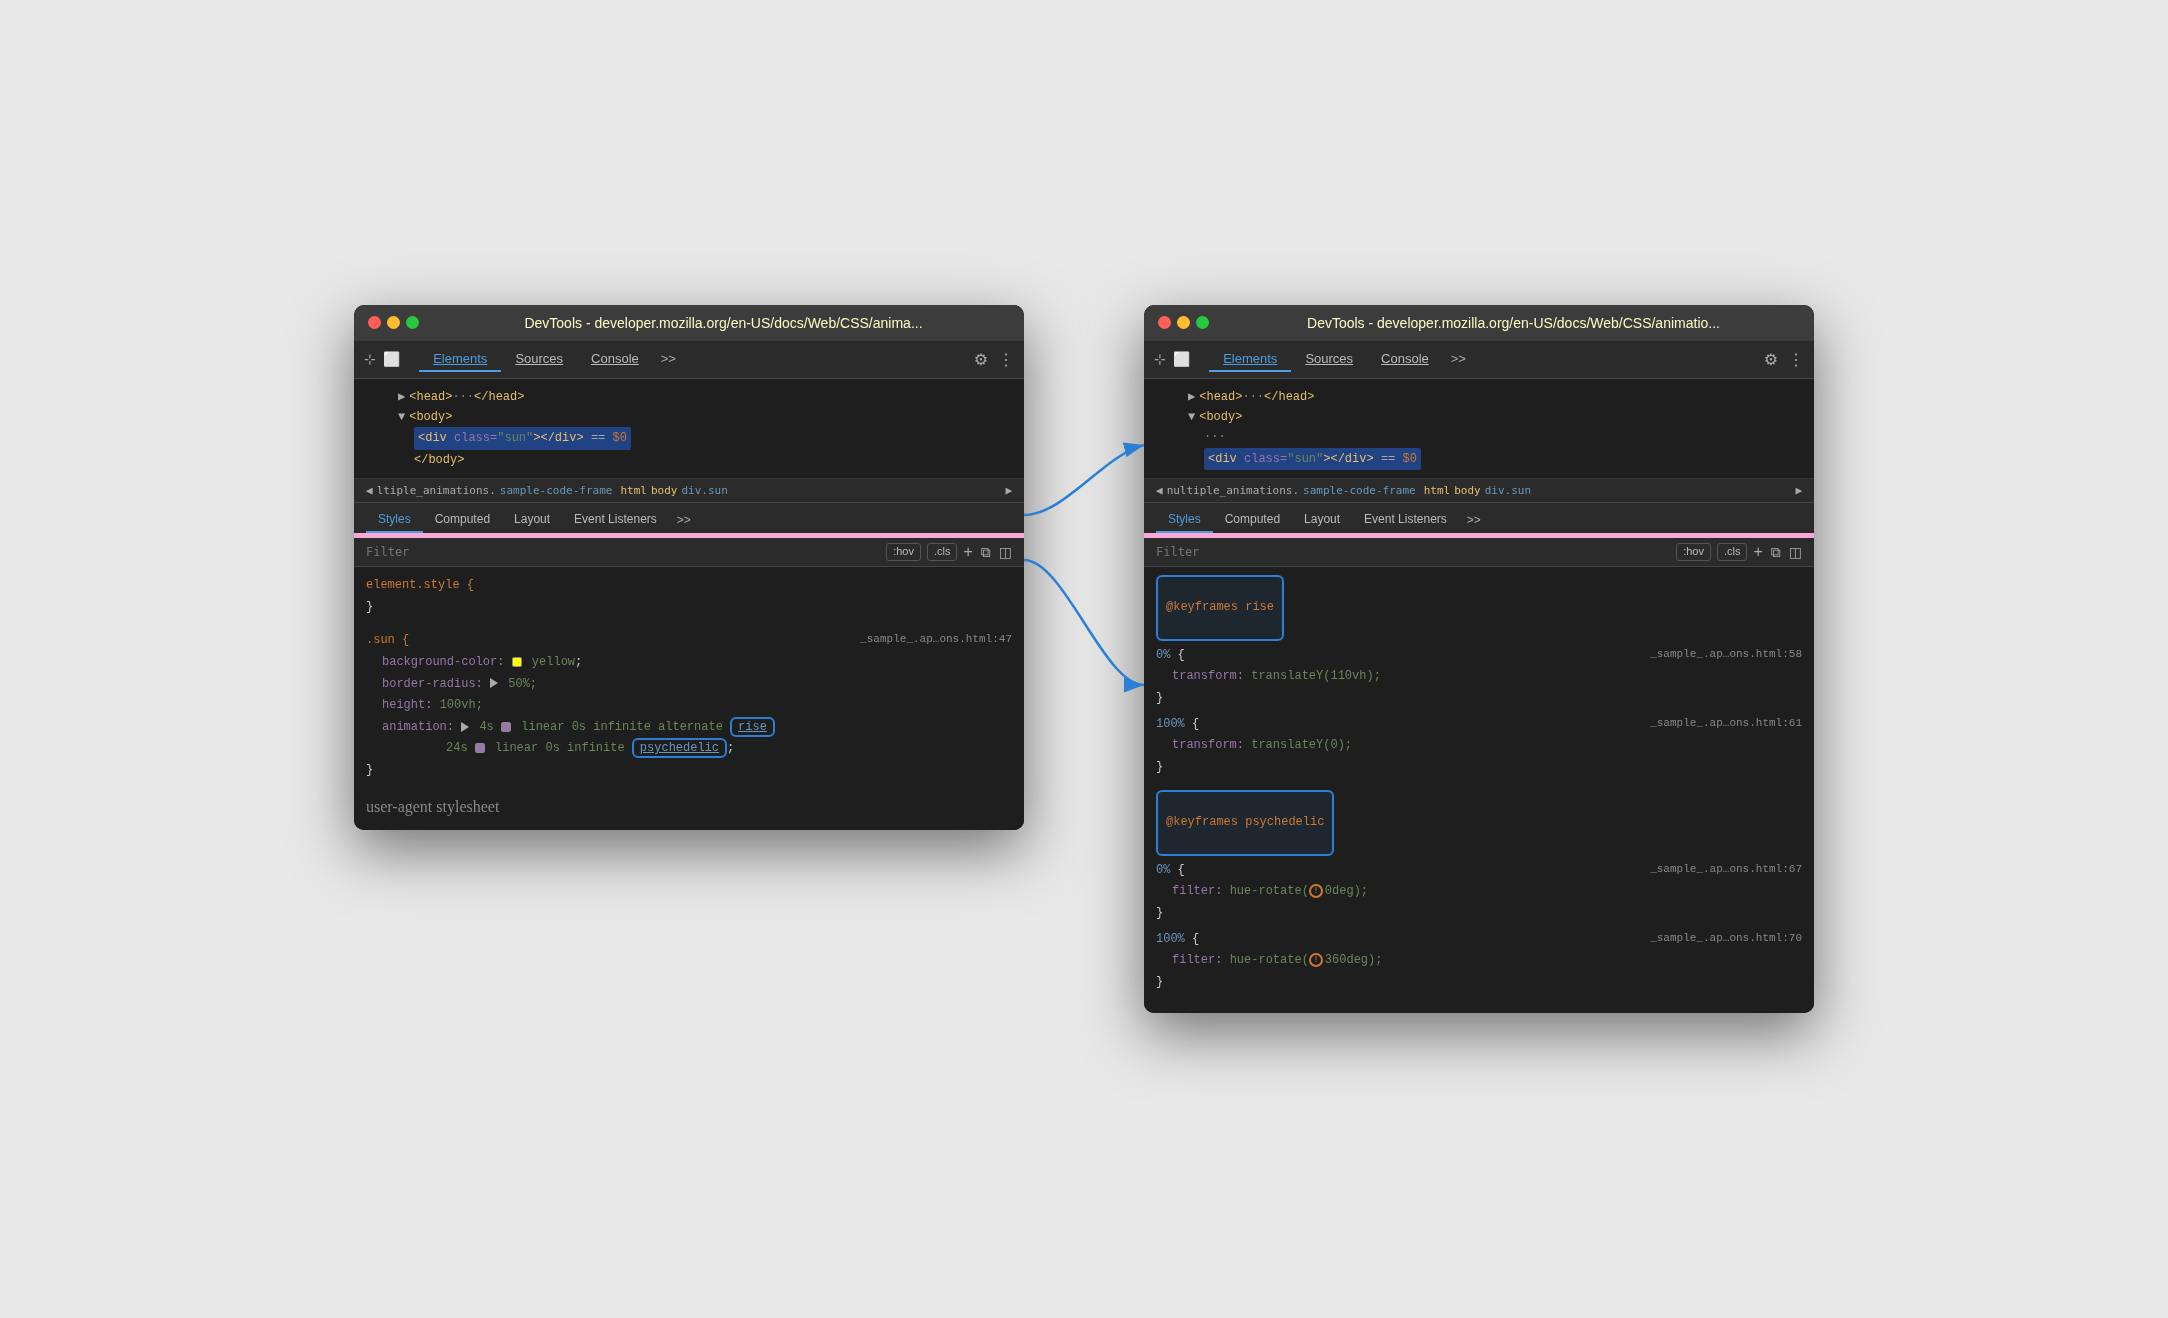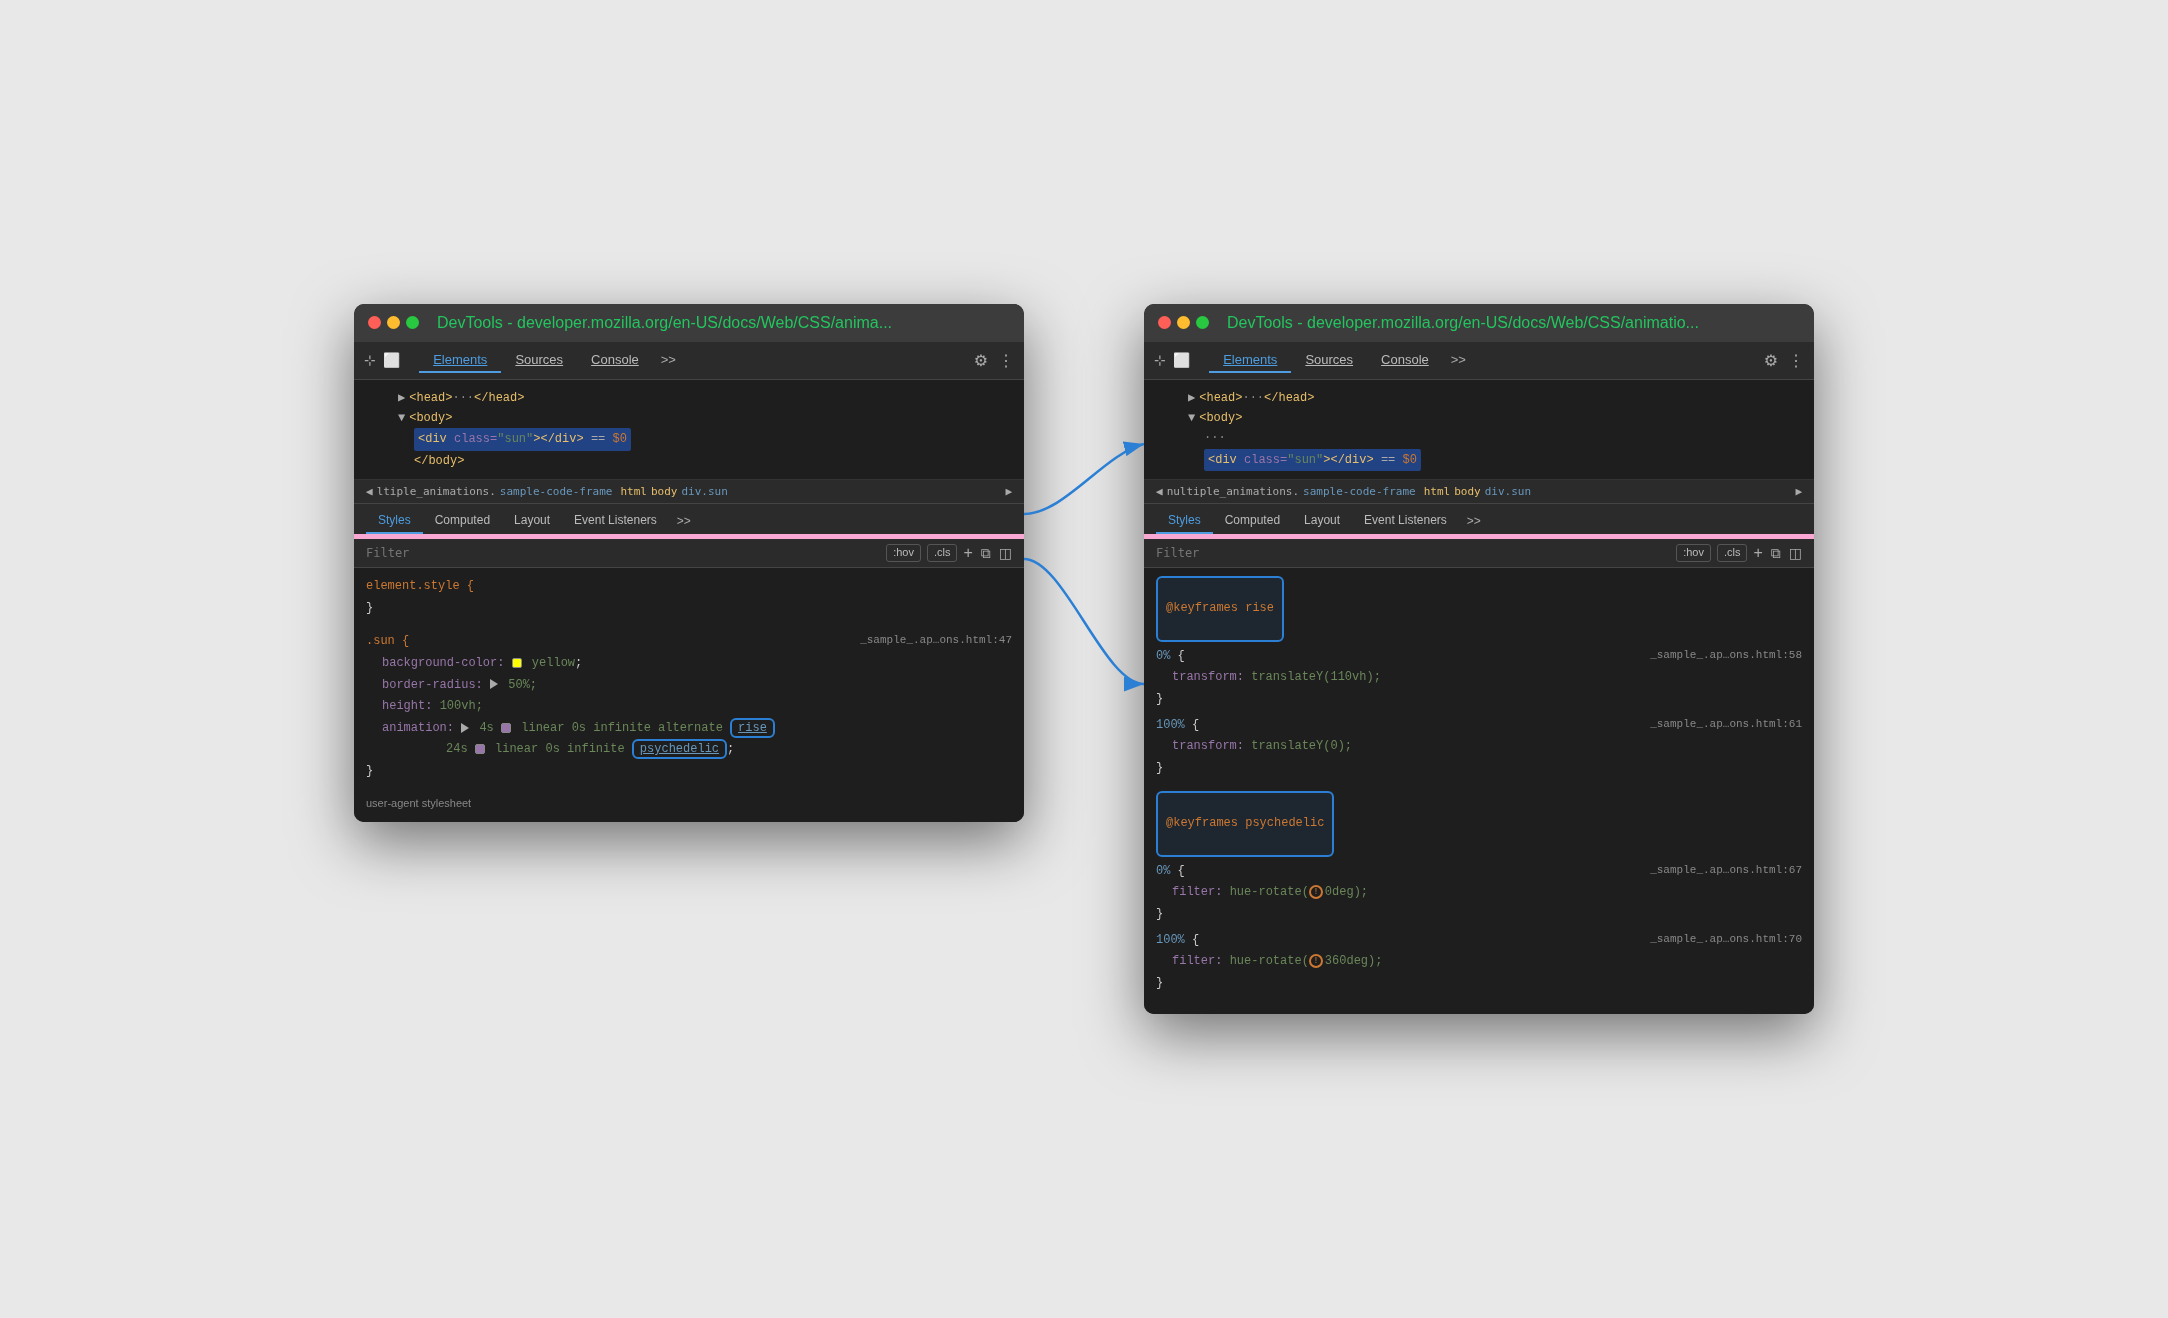--- a/index.html
+++ b/index.html
@@ -39,24 +39,24 @@
     }
     .traffic-light {
       width: 13px;
       height: 13px;
       border-radius: 50%;
     }
     .tl-red { background: #ff5f57; }
     .tl-yellow { background: #febc2e; }
     .tl-green { background: #28c840; }
     .title-text {
-      color: #22c55e;
-      font-size: 16px;
+      color: #fef9c3;
+      font-size: 14px;
       flex: 1;
-      text-align: left;
+      text-align: center;
     }
 
     
     .devtools-toolbar {
       background: #2b2b2b;
       display: flex;
       align-items: center;
       padding: 6px 10px;
       border-bottom: 1px solid #444;
       gap: 4px;
@@ -418,21 +418,21 @@
         </div>
         <div class="css-indent" style="padding-left: 80px;">
           <span style="color:#6a8759;">24s </span>
           <span class="css-swatch" style="background:#9876aa;"></span>
           <span style="color:#6a8759;">linear 0s infinite </span>
           <span class="annotation-box"><span class="css-link">psychedelic</span></span><span style="color:#ccc;">;</span>
         </div>
         <div><span class="css-brace">}</span></div>
       </div>
 
-      <div style="color:#888;font-size:11px;font-family:Liberation Sans, sans-serif;">user-agent stylesheet</div>
+      <div style="color:#888;font-size:16px;font-family:Liberation Serif, serif;">user-agent stylesheet</div>
     </div>
   </div>
 
   <div class="arrow-canvas">
     <svg width="120" height="600" style="position:absolute;top:0;left:0;">
 
       <defs>
         <marker id="arrowhead" markerWidth="8" markerHeight="6" refX="8" refY="3" orient="auto">
           <polygon points="0 0, 8 3, 0 6" fill="#2b7fd4"></polygon>
         </marker>

